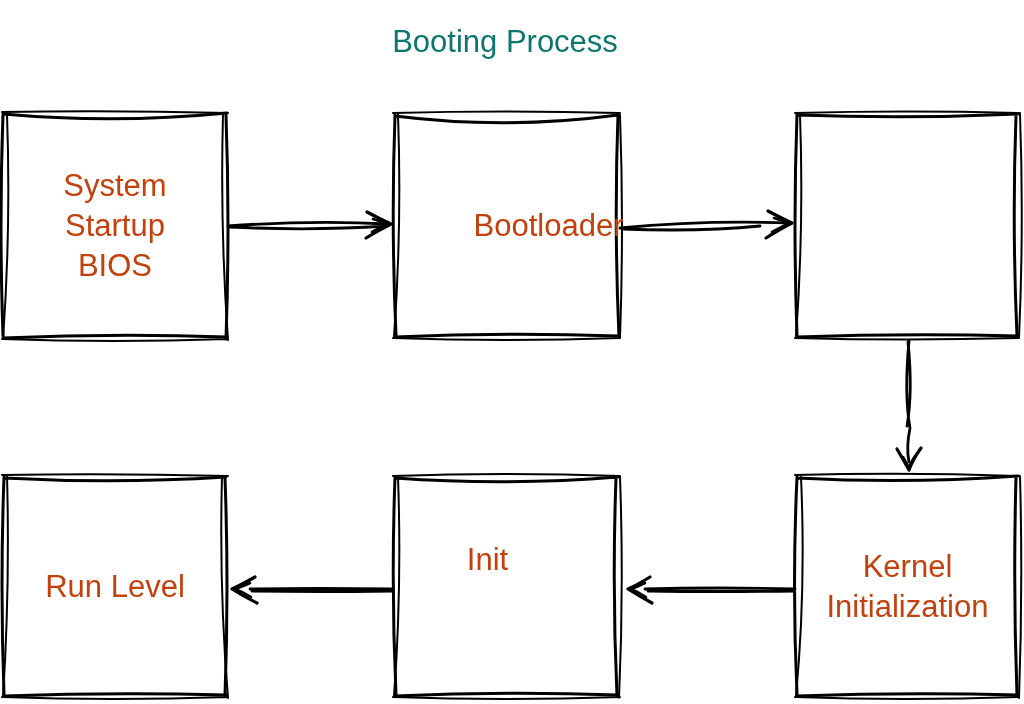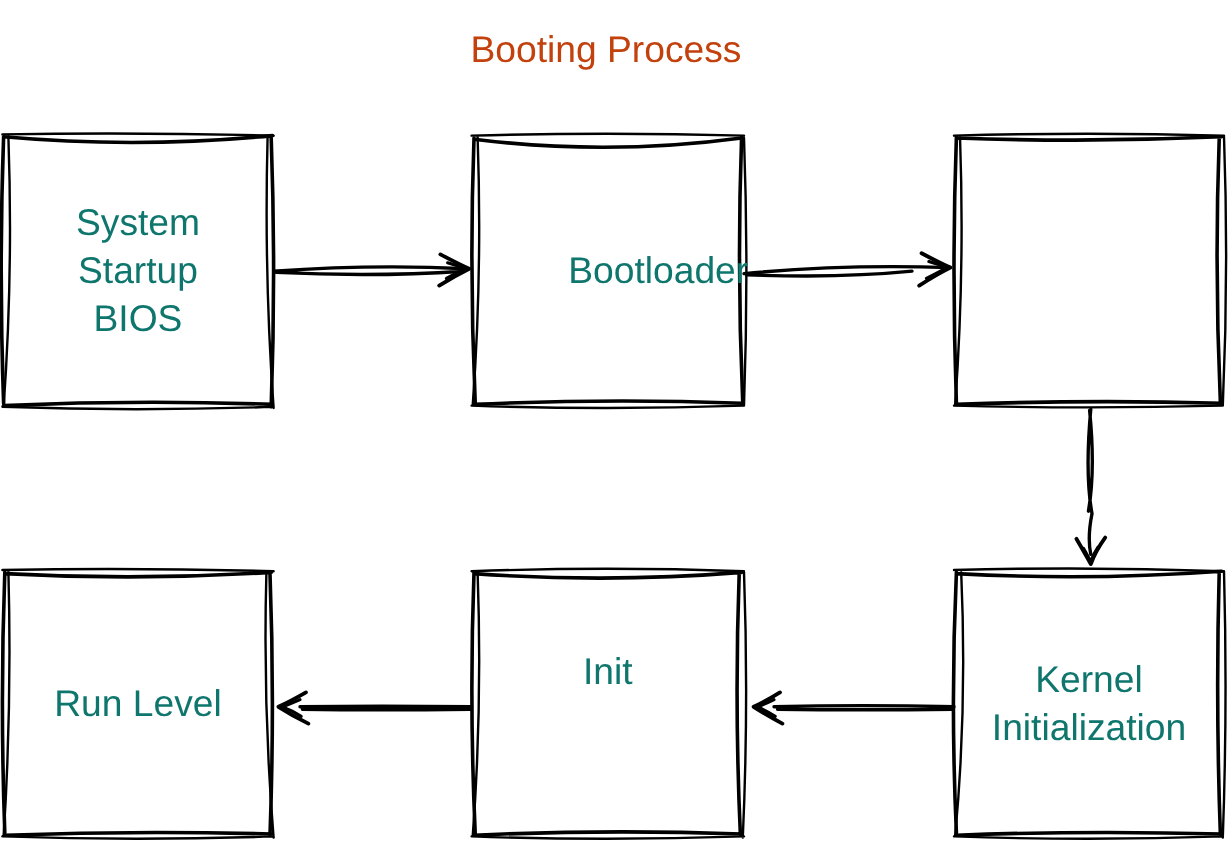--- a/index.html
+++ b/index.html
@@ -35,40 +35,40 @@
   .arrow-head { stroke-width: 3.2; }
   .arrow-head-inner { stroke-width: 2.6; }
   .diagram-title {
     position: absolute;
     left: 300px;
     top: 24px;
     width: 410px;
     text-align: center;
     font-size: 31px;
     line-height: 36px;
-    color: #c2410c;
+    color: #0f766e;
   }
   .node {
     position: absolute;
     display: flex;
     align-items: center;
     justify-content: center;
     text-align: center;
   }
   .node-label {
     font-size: 31px;
     line-height: 40px;
     white-space: pre-line;
-    color: #0f766e;
+    color: #c2410c;
   }
   .node-bios      { left: 2px;   top: 112px; width: 226px; height: 228px; }
   .node-bootloader{ left: 393px; top: 113px; width: 227px; height: 225px; margin-left: 42px; }
   .node-grub      { left: 795px; top: 113px; width: 225px; height: 225px; }
   .node-runlevel  { left: 2px;   top: 475px; width: 226px; height: 223px; }
-  .node-init      { left: 393px; top: 475px; width: 227px; height: 170px; border-radius: 29px; }
+  .node-init      { left: 374px; top: 475px; width: 227px; height: 170px; border-radius: 29px; }
   .node-kernel    { left: 795px; top: 475px; width: 225px; height: 223px; align-items: center; }
 </style>
 </head>
 <body>
 
 <div class="canvas">
 
   <svg class="diagram-layer" viewBox="0 0 1024 704" xmlns="http://www.w3.org/2000/svg">
 
     <g>

